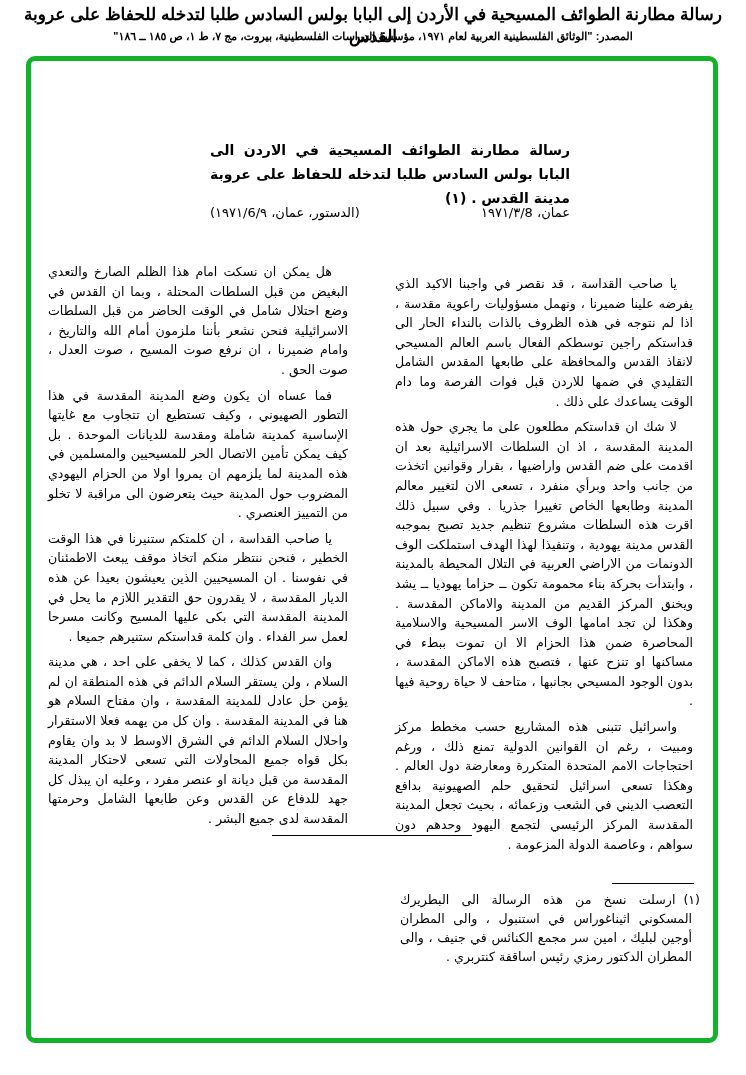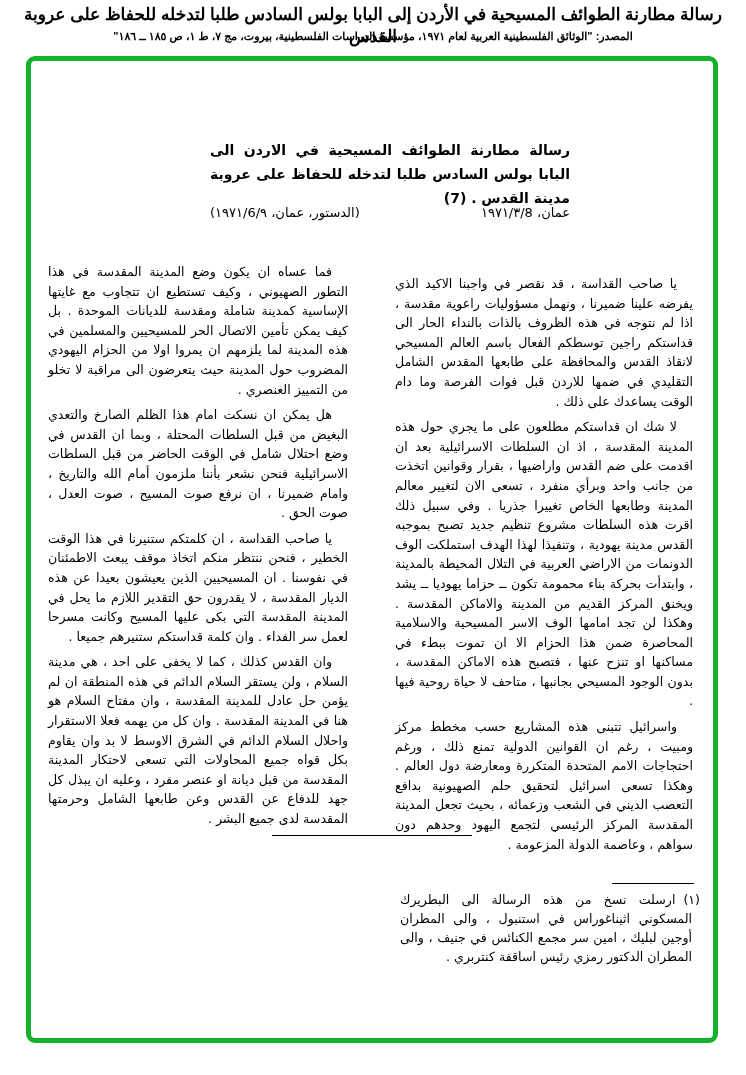--- a/index.html
+++ b/index.html
@@ -20,35 +20,35 @@
   .fn-body { margin-right:8px; text-align:justify; }
 </style>
 </head>
 <body>
 
 <div class="hdr-title">رسالة مطارنة الطوائف المسيحية في الأردن إلى البابا بولس السادس طلبا لتدخله للحفاظ على عروبة القدس</div>
 <div class="hdr-src">المصدر: "الوثائق الفلسطينية العربية لعام ١٩٧١، مؤسسة الدراسات الفلسطينية، بيروت، مج ٧، ط ١، ص ١٨٥ ــ ١٨٦"</div>
 
 <div class="frame"></div>
 
-<div class="doc-title">رسالة مطارنة الطوائف المسيحية في الاردن الى البابا بولس السادس طلبا لتدخله للحفاظ على عروبة مدينة القدس . (7)</div>
+<div class="doc-title">رسالة مطارنة الطوائف المسيحية في الاردن الى البابا بولس السادس طلبا لتدخله للحفاظ على عروبة مدينة القدس . (١)</div>
 <div class="date-row">
   <span>عمان، ١٩٧١/٣/8</span>
   <span>(الدستور، عمان، ١٩٧١/6/٩)</span>
 </div>
 
 <div class="col col-right">
   <p>يا صاحب القداسة ، قد نقصر في واجبنا الاكيد الذي يفرضه علينا ضميرنا ، ونهمل مسؤوليات راعوية مقدسة ، اذا لم نتوجه في هذه الظروف بالذات بالنداء الحار الى قداستكم راجين توسطكم الفعال باسم العالم المسيحي لانقاذ القدس والمحافظة على طابعها المقدس الشامل التقليدي في ضمها للاردن قبل فوات الفرصة وما دام الوقت يساعدك على ذلك .</p>
   <p>لا شك ان قداستكم مطلعون على ما يجري حول هذه المدينة المقدسة ، اذ ان السلطات الاسرائيلية بعد ان اقدمت على ضم القدس واراضيها ، بقرار وقوانين اتخذت من جانب واحد وبرأي منفرد ، تسعى الان لتغيير معالم المدينة وطابعها الخاص تغييرا جذريا . وفي سبيل ذلك اقرت هذه السلطات مشروع تنظيم جديد تصبح بموجبه القدس مدينة يهودية ، وتنفيذا لهذا الهدف استملكت الوف الدونمات من الاراضي العربية في التلال المحيطة بالمدينة ، وابتدأت بحركة بناء محمومة تكون ــ حزاما يهوديا ــ يشد ويخنق المركز القديم من المدينة والاماكن المقدسة . وهكذا لن تجد امامها الوف الاسر المسيحية والاسلامية المحاصرة ضمن هذا الحزام الا ان تموت ببطء في مساكنها او تنزح عنها ، فتصبح هذه الاماكن المقدسة ، بدون الوجود المسيحي بجانبها ، متاحف لا حياة روحية فيها .</p>
   <p>واسرائيل تتبنى هذه المشاريع حسب مخطط مركز ومبيت ، رغم ان القوانين الدولية تمنع ذلك ، ورغم احتجاجات الامم المتحدة المتكررة ومعارضة دول العالم . وهكذا تسعى اسرائيل لتحقيق حلم الصهيونية بدافع التعصب الديني في الشعب وزعمائه ، بحيث تجعل المدينة المقدسة المركز الرئيسي لتجمع اليهود وحدهم دون سواهم ، وعاصمة الدولة المزعومة .</p>
 </div>
 
 <div class="col col-left">
+  <p>هل يمكن ان نسكت امام هذا الظلم الصارخ والتعدي البغيض من قبل السلطات المحتلة ، وبما ان القدس في وضع احتلال شامل في الوقت الحاضر من قبل السلطات الاسرائيلية فنحن نشعر بأننا ملزمون أمام الله والتاريخ ، وامام ضميرنا ، ان نرفع صوت المسيح ، صوت العدل ، صوت الحق .</p>
   <p>فما عساه ان يكون وضع المدينة المقدسة في هذا التطور الصهيوني ، وكيف تستطيع ان تتجاوب مع غايتها الإساسية كمدينة شاملة ومقدسة للديانات الموحدة . بل كيف يمكن تأمين الاتصال الحر للمسيحيين والمسلمين في هذه المدينة لما يلزمهم ان يمروا اولا من الحزام اليهودي المضروب حول المدينة حيث يتعرضون الى مراقبة لا تخلو من التمييز العنصري .</p>
-  <p>هل يمكن ان نسكت امام هذا الظلم الصارخ والتعدي البغيض من قبل السلطات المحتلة ، وبما ان القدس في وضع احتلال شامل في الوقت الحاضر من قبل السلطات الاسرائيلية فنحن نشعر بأننا ملزمون أمام الله والتاريخ ، وامام ضميرنا ، ان نرفع صوت المسيح ، صوت العدل ، صوت الحق .</p>
   <p>يا صاحب القداسة ، ان كلمتكم ستنيرنا في هذا الوقت الخطير ، فنحن ننتظر منكم اتخاذ موقف يبعث الاطمئنان في نفوسنا . ان المسيحيين الذين يعيشون بعيدا عن هذه الديار المقدسة ، لا يقدرون حق التقدير اللازم ما يحل في المدينة المقدسة التي بكى عليها المسيح وكانت مسرحا لعمل سر الفداء . وان كلمة قداستكم ستنيرهم جميعا .</p>
   <p>وان القدس كذلك ، كما لا يخفى على احد ، هي مدينة السلام ، ولن يستقر السلام الدائم في هذه المنطقة ان لم يؤمن حل عادل للمدينة المقدسة ، وان مفتاح السلام هو هنا في المدينة المقدسة . وان كل من يهمه فعلا الاستقرار واحلال السلام الدائم في الشرق الاوسط لا بد وان يقاوم بكل قواه جميع المحاولات التي تسعى لاحتكار المدينة المقدسة من قبل ديانة او عنصر مفرد ، وعليه ان يبذل كل جهد للدفاع عن القدس وعن طابعها الشامل وحرمتها المقدسة لدى جميع البشر .</p>
 </div>
 
 <div class="rule-center"></div>
 <div class="rule-fn"></div>
 
 <div class="footnote">
   <span class="fn-num">(١)</span>
   <div class="fn-body">ارسلت نسخ من هذه الرسالة الى البطريرك المسكوني اثيناغوراس في استنبول ، والى المطران أوجين لبليك ، امين سر مجمع الكنائس في جنيف ، والى المطران الدكتور رمزي رئيس اساقفة كنتربري .</div>

